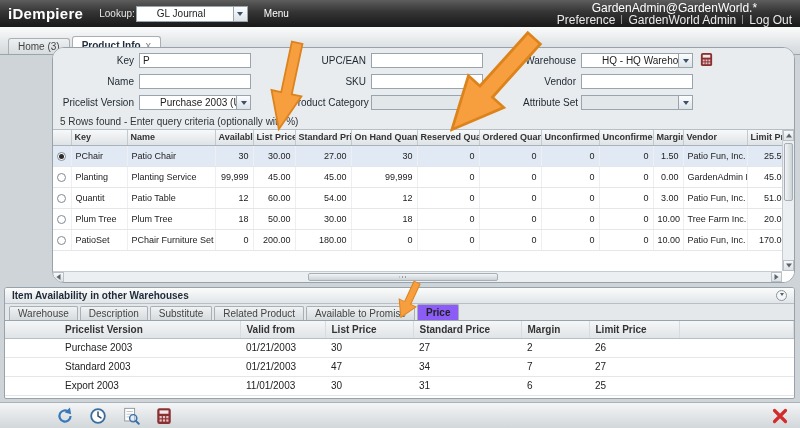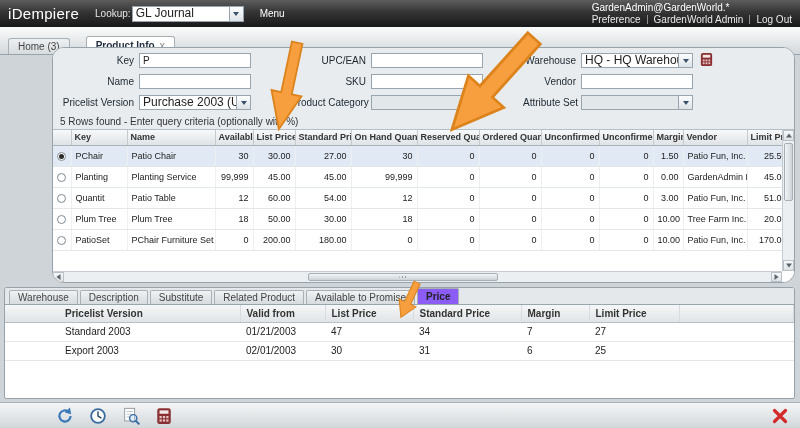--- a/index.html
+++ b/index.html
@@ -3,44 +3,44 @@
 <meta charset="utf-8">
 <style>
   *{margin:0;padding:0;box-sizing:border-box}
   html,body{width:800px;height:428px;overflow:hidden}
   body{font-family:"Liberation Sans","DejaVu Sans",sans-serif;background:#cfd4d8}
   .app{position:relative;width:800px;height:428px;background:#cfd4d8;overflow:hidden;font-size:10px;color:#222}
 
   
   .topbar{position:absolute;top:0;left:0;right:0;height:27px;background:linear-gradient(#5d5d5d,#343434 45%,#191919);display:flex;justify-content:space-between;align-items:center;padding:0 8px;color:#fff}
   .topbar-left{display:flex;align-items:center}
-  .logo{font-size:15px;font-weight:normal;letter-spacing:.3px;margin-right:16px}
+  .logo{font-size:15px;font-weight:bold;letter-spacing:.3px;margin-right:16px}
   .lookup-label{font-size:10px;color:#e6e6e6;margin-right:1px}
   .menu-link{font-size:10px;color:#fff;margin-left:16px;cursor:pointer}
-  .topbar-right{text-align:left;font-size:10px;line-height:12px}
+  .topbar-right{text-align:center;font-size:12px;line-height:12px}
   .user-line{color:#fff}
   .links-line{display:flex;align-items:center;gap:6px;justify-content:flex-end;color:#e9e9e9}
   .links-line span[data-name$="-link"]{cursor:pointer}
   .vsep{width:1px;height:9px;background:#8d8d8d;display:inline-block}
 
   
-  .tabbar{position:absolute;top:27px;left:0;right:0;height:28px;background:linear-gradient(#fafbfb,#d3d8db);border-bottom:1px solid #9aa4ab;display:flex;align-items:flex-end;padding-left:8px;gap:16px}
+  .tabbar{position:absolute;top:27px;left:0;right:0;height:28px;background:linear-gradient(#fafbfb,#d3d8db);border-bottom:1px solid #9aa4ab;display:flex;align-items:flex-end;padding-left:8px;gap:2px}
   .tab{height:16px;display:flex;align-items:center;gap:5px;padding:0 9px;font-size:10px;border:1px solid #a8b0b6;border-bottom:none;border-radius:3px 3px 0 0;background:linear-gradient(#eef1f2,#d6dbde);color:#444;cursor:pointer}
   .tab.active{background:#fff;color:#1f2c3d;font-weight:bold;height:18px}
   .tab-close{color:#888;font-weight:normal;font-size:11px;line-height:1;cursor:pointer}
 
   
   .main-panel{position:absolute;top:47px;left:52px;right:5px;height:236px;background:#fff;border:1px solid #98a2aa;border-radius:12px;display:flex;flex-direction:column;overflow:hidden}
   .search-area{background:#e8ecef;padding:5px 6px 4px;display:grid;grid-template-columns:232px 232px auto;row-gap:6px}
   .field{display:flex;align-items:center;height:15px}
   .field>label{width:80px;text-align:right;padding-right:5px;font-size:10px;color:#1d2730;white-space:nowrap}
   .field>label.l3{width:58px}
   .inp{width:112px;height:15px;border:1px solid #99a5ae;background:#fff;font:10px "Liberation Sans","DejaVu Sans",sans-serif;padding:0 3px;color:#222}
   .sel{display:flex;width:112px;height:15px;border:1px solid #99a5ae;background:#fff;align-items:stretch;cursor:pointer}
-  .sel-text{flex:1;padding:0 3px;font-size:12px;line-height:13px;white-space:nowrap;overflow:hidden;color:#222}
+  .sel-text{flex:1;padding:0 20px;font-size:10px;line-height:13px;white-space:nowrap;overflow:hidden;color:#222}
   .sel-btn{width:14px;border-left:1px solid #99a5ae;background:linear-gradient(#fcfdfe,#dde3e8);position:relative}
   .sel-btn::after{content:"";position:absolute;left:50%;top:50%;transform:translate(-50%,-30%);border:3.5px solid transparent;border-top:4.5px solid #39516b}
   .sel.dis{background:#e2e7ea}
   .hsel{width:112px;height:16px}
   .calc-btn{margin-left:5px;width:17px;height:17px;border:none;background:transparent;padding:0;cursor:pointer}
   .calc-btn svg{width:15px;height:15px}
 
   .status-line{height:15px;padding:2px 7px 0;font-size:10px;color:#333;background:#e8ecef}
 
   
@@ -318,20 +318,24 @@
       </div>
       <div class="hscroll" data-name="horizontal-scrollbar">
         <div class="hs-btn hs-left" data-name="scroll-left-button"></div>
         <div class="hs-thumb" data-name="horizontal-scroll-thumb"></div>
         <div class="hs-btn hs-right" data-name="scroll-right-button"></div>
       </div>
     </div>
   </div>
 
   <div class="avail-panel" data-name="availability-panel">
+    <div class="avail-header" data-name="availability-panel-header">
+      <span data-name="availability-title">Item Availability in other Warehouses</span>
+      <span class="collapse-btn" data-name="collapse-panel-icon"></span>
+    </div>
     <div class="subtabs" data-name="availability-subtabs">
       <div class="subtab" data-name="subtab-warehouse">Warehouse</div>
       <div class="subtab" data-name="subtab-description">Description</div>
       <div class="subtab" data-name="subtab-substitute">Substitute</div>
       <div class="subtab" data-name="subtab-related-product">Related Product</div>
       <div class="subtab" data-name="subtab-available-to-promise">Available to Promise</div>
       <div class="subtab active" data-name="subtab-price">Price</div>
     </div>
     <table class="price-table" data-name="price-table">
       <thead>
@@ -340,31 +344,40 @@
           <th style="width:85px" data-name="price-column-valid-from">Valid from</th>
           <th style="width:88px" data-name="price-column-list-price">List Price</th>
           <th style="width:108px" data-name="price-column-standard-price">Standard Price</th>
           <th style="width:68px" data-name="price-column-margin">Margin</th>
           <th style="width:90px" data-name="price-column-limit-price">Limit Price</th>
           <th data-name="price-column-filler"></th>
         </tr>
       </thead>
       <tbody data-name="price-body">
           <tr data-name="price-row">
+            <td data-name="price-cell-pricelist-version">Purchase 2003</td>
+            <td data-name="price-cell-valid-from">01/21/2003</td>
+            <td data-name="price-cell-list-price">30</td>
+            <td data-name="price-cell-standard-price">27</td>
+            <td data-name="price-cell-margin">2</td>
+            <td data-name="price-cell-limit-price">26</td>
+            <td data-name="price-cell-filler"></td>
+          </tr>
+          <tr data-name="price-row">
             <td data-name="price-cell-pricelist-version">Standard 2003</td>
             <td data-name="price-cell-valid-from">01/21/2003</td>
             <td data-name="price-cell-list-price">47</td>
             <td data-name="price-cell-standard-price">34</td>
             <td data-name="price-cell-margin">7</td>
             <td data-name="price-cell-limit-price">27</td>
             <td data-name="price-cell-filler"></td>
           </tr>
           <tr data-name="price-row">
             <td data-name="price-cell-pricelist-version">Export 2003</td>
-            <td data-name="price-cell-valid-from">02/01/2003</td>
+            <td data-name="price-cell-valid-from">11/01/2003</td>
             <td data-name="price-cell-list-price">30</td>
             <td data-name="price-cell-standard-price">31</td>
             <td data-name="price-cell-margin">6</td>
             <td data-name="price-cell-limit-price">25</td>
             <td data-name="price-cell-filler"></td>
           </tr>
         </tbody>
     </table>
   </div>
 

